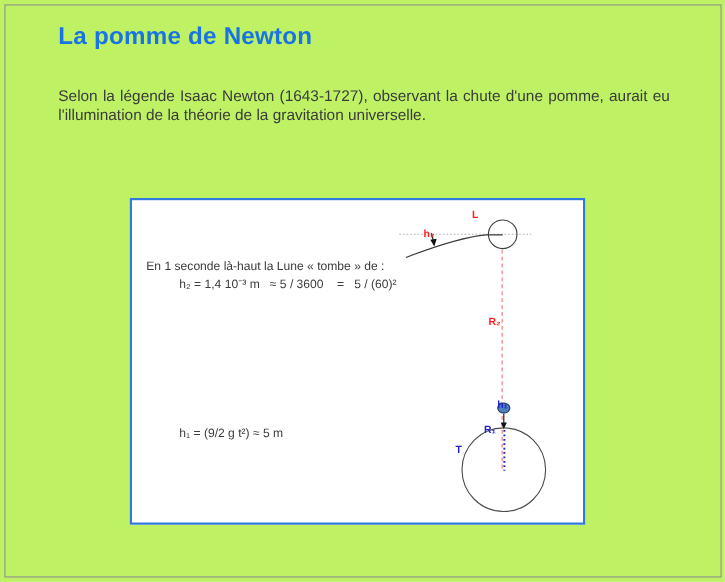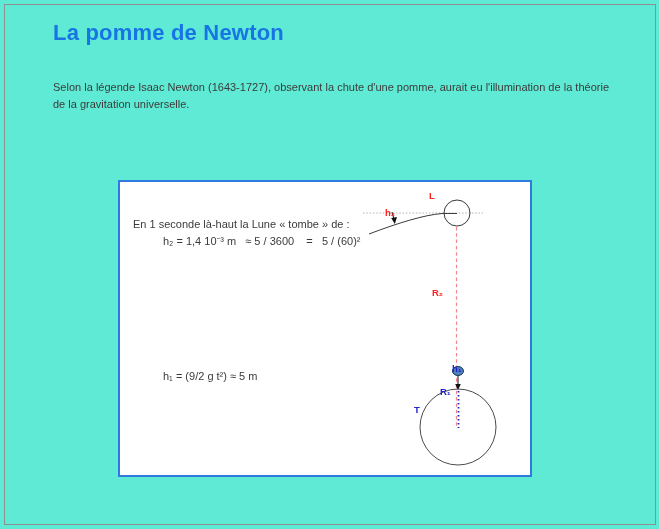--- a/index.html
+++ b/index.html
@@ -11,51 +11,51 @@
     --dash-red:#f08a8a;
     --body-text:#3b3b3b;
   }
   *{margin:0;padding:0;box-sizing:border-box;}
   html,body{background:#fff;}
   body{
     width:659px;height:529px;position:relative;
     font-family:"Liberation Sans",sans-serif;
     color:var(--body-text);
   }
-  .page{position:absolute;inset:0;background:#5eead4;overflow:hidden;}
+  .page{position:absolute;inset:0;background:#bef264;overflow:hidden;}
   .frame{position:absolute;left:4px;top:4px;right:3px;bottom:4px;border:1px solid #8f8f8f;}
   .title{
     position:absolute;left:53px;top:20px;
     font-size:22px;font-weight:bold;color:var(--title-blue);
     letter-spacing:.2px;
   }
   .para{
     position:absolute;left:53px;width:556px;
-    font-size:11px;line-height:16.5px;text-align:justify;
+    font-size:14px;line-height:16.5px;text-align:justify;
   }
   .p1{top:79px;}
   .p2{top:126px;}
   .figure-box{
     position:absolute;left:118px;top:180px;width:414px;height:297px;
     border:2px solid var(--box-border);background:#fff;
   }
-  .fig-text{position:absolute;font-size:11px;line-height:16.5px;color:var(--body-text);}
+  .fig-text{position:absolute;font-size:11px;line-height:16.5px;color:var(--body-text);margin-top:18px;}
   .moon-text{left:13px;top:34px;}
   .earth-text{left:13px;top:186px;}
   .formula{white-space:pre;padding-left:30px;}
   .diagram{position:absolute;left:0;top:0;}
   .lbl{
     position:absolute;font-size:9.5px;font-weight:bold;line-height:10px;
     white-space:nowrap;
   }
   .lbl.red{color:var(--label-red);}
   .lbl.blue{color:var(--label-blue);}
   .lbl-h2{left:245px;top:26px;padding-left:20px;}
   .lbl-L{left:309px;top:9px;}
-  .lbl-R2{left:312px;top:106px;}
+  .lbl-R2{left:324px;top:106px;}
   .lbl-h1{left:332px;top:182px;}
   .lbl-R1{left:320px;top:205px;}
   .lbl-T{left:294px;top:223px;}
   
   .orbit-dotted{stroke:#b2b2b2;stroke-width:1;stroke-dasharray:1.5 1.8;fill:none;}
   .trajectory{stroke:#3a3a3a;stroke-width:1;fill:none;}
   .moon-outline{stroke:#3a3a3a;stroke-width:1;fill:none;}
   .earth-outline{stroke:#4a4a4a;stroke-width:1;fill:none;}
   .red-dashed{stroke:var(--dash-red);stroke-width:1.2;stroke-dasharray:3.5 2.8;fill:none;}
   .blue-dotted{stroke:var(--label-blue);stroke-width:1.8;stroke-dasharray:1.6 2.4;fill:none;}

